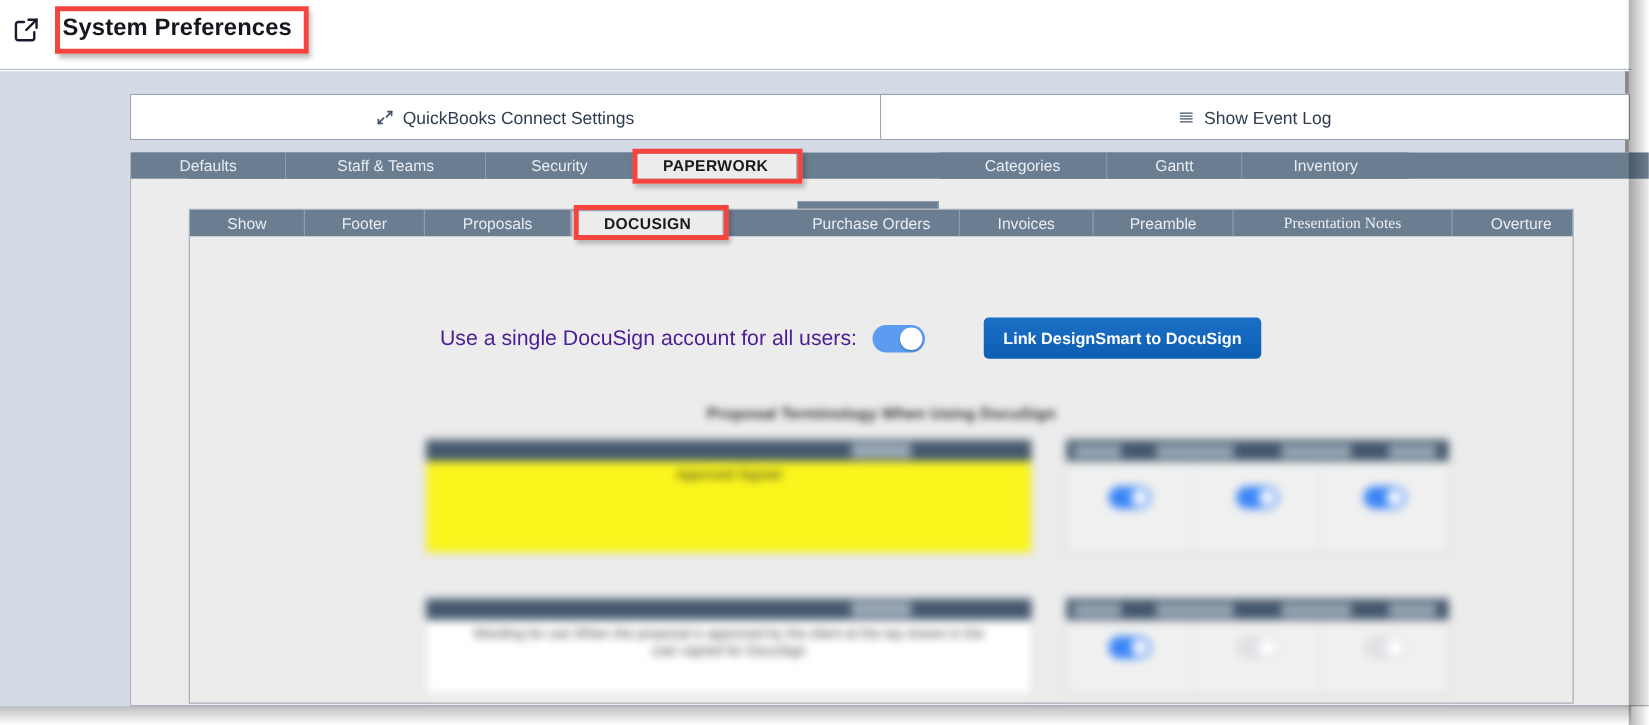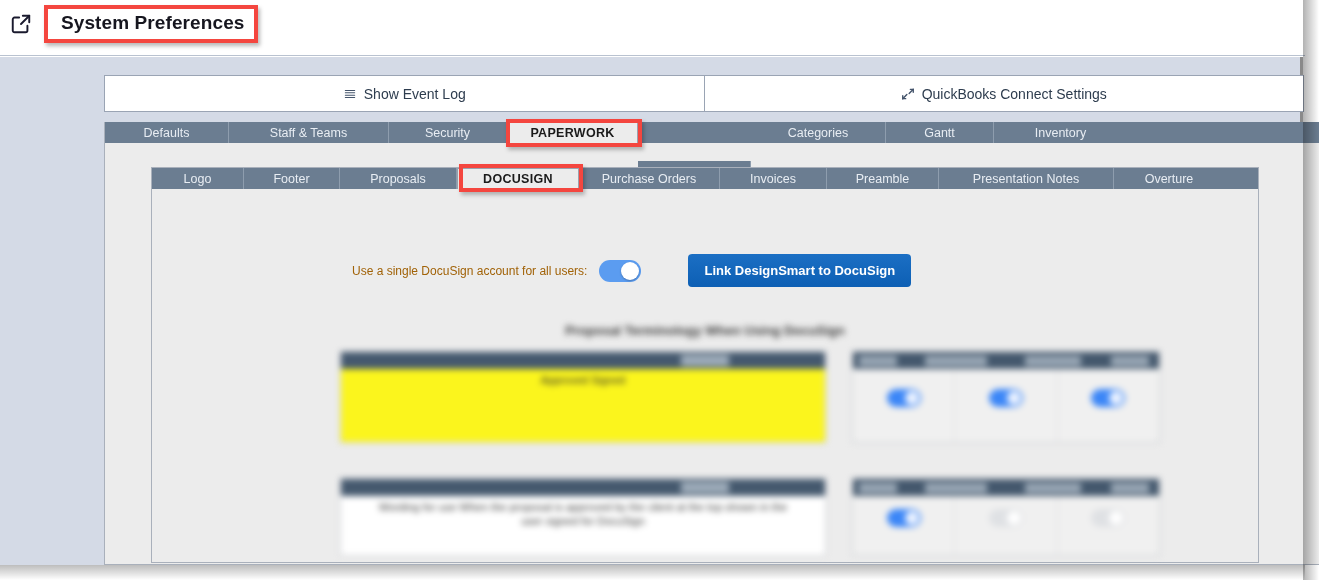--- a/index.html
+++ b/index.html
@@ -35,21 +35,21 @@
   }
   .popout-icon svg { display:block; width:22px; height:22px; }
 
   .title-wrap {
     position: absolute;
     left: 44px; top: 5px;
   }
   .title-redbox {
     border: 4px solid #f4463f;
     background: #ffffff;
-    padding: 2px 10px 4px 13px;
+    padding: 2px 10px 4px 2px;
     display: inline-block;
     box-shadow: 2px 3px 4px rgba(0,0,0,0.28);
   }
   .page-title {
     font-size: 19px;
     font-weight: bold;
     color: #16161f;
     letter-spacing: 0.1px;
     white-space: nowrap;
     line-height: 24px;
@@ -193,22 +193,22 @@
 
   
   .ds-row {
     position: absolute;
     left: 200px; top: 86px;
     display: flex;
     align-items: center;
     gap: 12px;
   }
   .ds-label {
-    font-size: 12px;
-    color: #a16207;
+    font-size: 17px;
+    color: #4c1d95;
     white-space: nowrap;
   }
   .toggle {
     width: 42px; height: 22px;
     border-radius: 11px;
     background: #5b9cf0;
     position: relative;
     cursor: pointer;
     flex: 0 0 auto;
   }
@@ -353,44 +353,44 @@
       </svg>
     </span>
     <div class="title-wrap">
       <div class="title-redbox">
         <div class="page-title">System Preferences</div>
       </div>
     </div>
   </div>
 
   <div class="l1-tabs">
-    <div class="l1-tab">
-      <span class="l1-ico">
-        <svg width="14" height="14" viewBox="0 0 24 24" fill="none" stroke="currentColor" stroke-width="1.8" stroke-linecap="round">
-          <path d="M4 6h16"></path>
-            <path d="M4 10h16"></path>
-            <path d="M4 14h16"></path>
-            <path d="M4 18h16"></path>
-        </svg>
-      </span>
-      <span>Show Event Log</span>
-    </div>
     <div class="l1-tab">
       <span class="l1-ico">
         <svg width="14" height="14" viewBox="0 0 24 24" fill="none" stroke="currentColor" stroke-width="2.4" stroke-linecap="round" stroke-linejoin="round">
           <path d="M21 4l-7 7"></path>
             <path d="M21 4h-5"></path>
             <path d="M21 4v5"></path>
           <path d="M3 20l7-7"></path>
             <path d="M3 20h5"></path>
             <path d="M3 20v-5"></path>
         </svg>
       </span>
       <span>QuickBooks Connect Settings</span>
     </div>
+    <div class="l1-tab">
+      <span class="l1-ico">
+        <svg width="14" height="14" viewBox="0 0 24 24" fill="none" stroke="currentColor" stroke-width="1.8" stroke-linecap="round">
+          <path d="M4 6h16"></path>
+            <path d="M4 10h16"></path>
+            <path d="M4 14h16"></path>
+            <path d="M4 18h16"></path>
+        </svg>
+      </span>
+      <span>Show Event Log</span>
+    </div>
   </div>
 
   <div class="l2-panel">
 
     <div class="tabstrip2" id="tabstrip2">
         <div class="t2" style="width: 124px; flex: 0 0 124px;">
           <span>Defaults</span>
         </div>
         <div class="t2" style="width: 160px; flex: 0 0 160px;">
           <span>Staff &amp; Teams</span>
@@ -414,41 +414,41 @@
           <span>Inventory</span>
         </div>
       </div>
 
     <div class="l2-left-strip"></div>
 
     <div class="l3-panel">
 
       <div class="tabstrip3" id="tabstrip3">
           <div class="t3" style="width: 92px; flex: 0 0 92px;">
-            <span>Logo</span>
+            <span>Show</span>
           </div>
           <div class="t3" style="width: 96px; flex: 0 0 96px;">
             <span>Footer</span>
           </div>
           <div class="t3" style="width: 117px; flex: 0 0 117px;">
             <span>Proposals</span>
           </div>
           <div class="t3 active" style="width: 122px; flex: 0 0 122px;">
             <span>DOCUSIGN</span>
           </div>
-          <div class="t3" style="width: 141px; flex: 0 0 141px;">
+          <div class="t3" style="width: 141px; flex: 0 0 141px; margin-left: 48px;">
             <span>Purchase Orders</span>
           </div>
           <div class="t3" style="width: 107px; flex: 0 0 107px;">
             <span>Invoices</span>
           </div>
           <div class="t3" style="width: 112px; flex: 0 0 112px;">
             <span>Preamble</span>
           </div>
-          <div class="t3" style="width: 175px; flex: 0 0 175px;">
+          <div class="t3" style="width: 175px; flex: 0 0 175px; font-family: Liberation Serif, serif;">
             <span>Presentation Notes</span>
           </div>
           <div class="t3" style="width: 110px; flex: 0 0 110px;">
             <span>Overture</span>
           </div>
         </div>
 
       <div class="ds-row">
         <span class="ds-label">Use a single DocuSign account for all users:</span>
         <div class="toggle">

